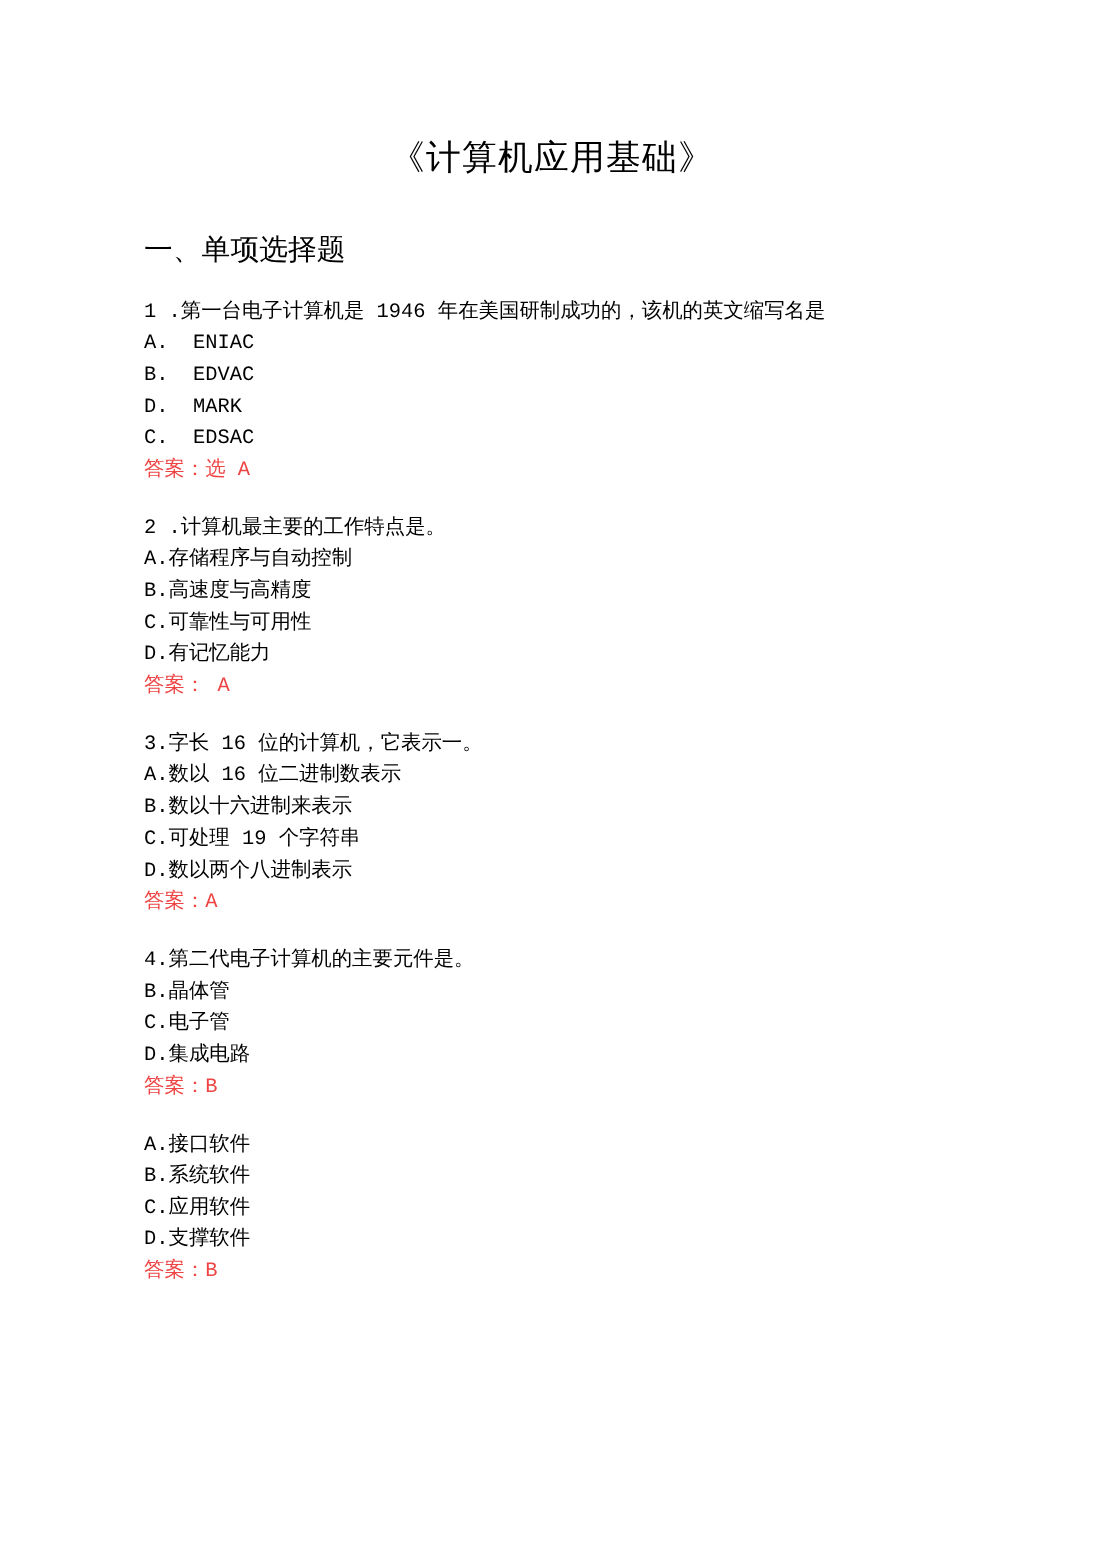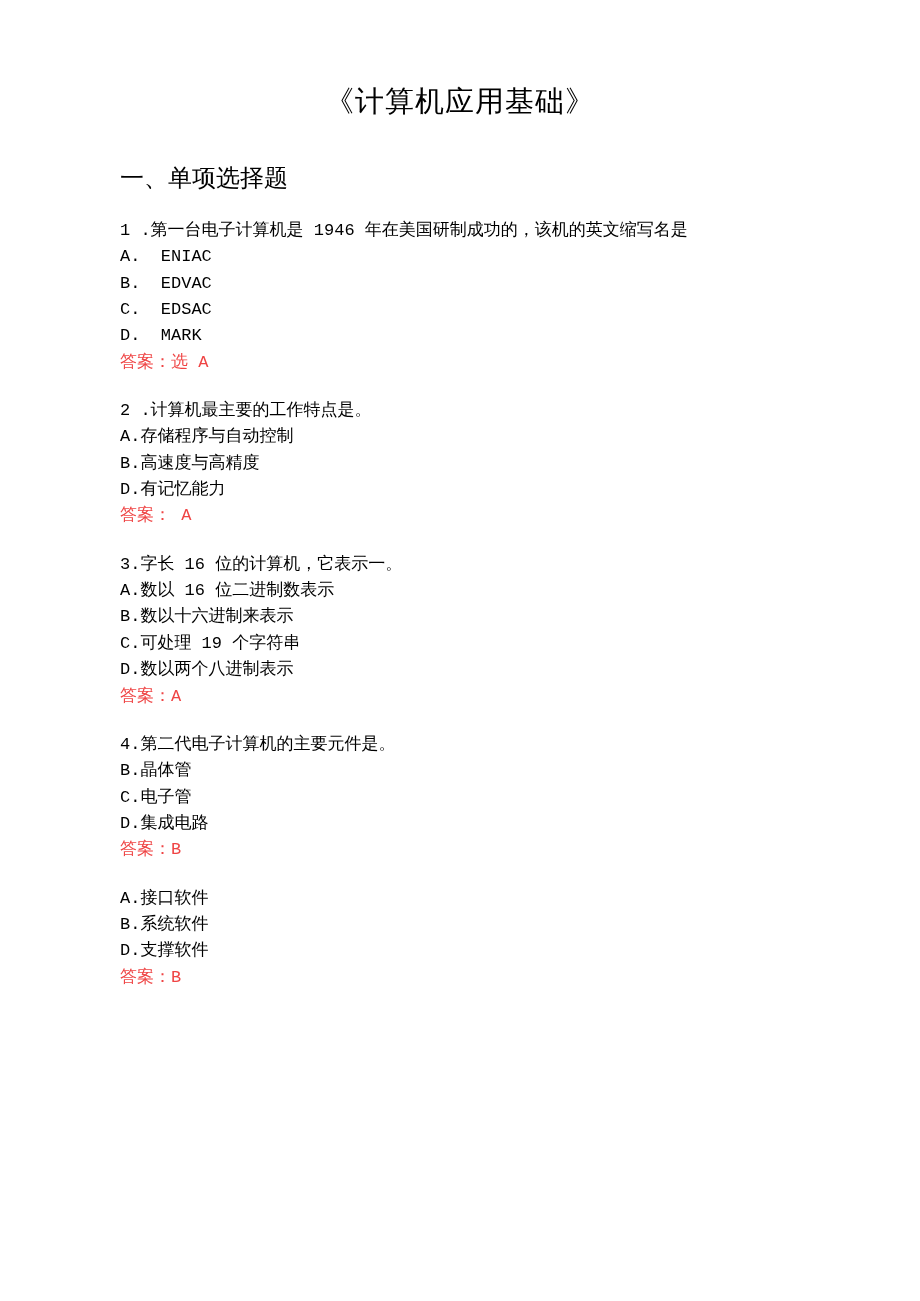--- a/index.html
+++ b/index.html
@@ -6,21 +6,21 @@
     margin: 0;
     padding: 0;
     background: #ffffff;
     font-family: "SimSun", "宋体", serif;
     color: #000;
   }
   .page {
     width: 920px;
     min-height: 1301px;
     box-sizing: border-box;
-    padding: 82px 120px 60px 120px;
+    padding: 112px 120px 60px 120px;
   }
   .title {
     text-align: center;
     font-size: 29px;
     font-family: "SimSun", "宋体", serif;
     margin-bottom: 40px;
     letter-spacing: 1px;
   }
   .section-heading {
     font-size: 24px;
@@ -48,28 +48,29 @@
 <body>
 
 <div class="page">
   <div class="title">《计算机应用基础》</div>
   <div class="section-heading">一、单项选择题</div>
   <div id="questions-container">
       <div class="question-block">
         <div class="question-stem">1 .第一台电子计算机是 1946 年在美国研制成功的，该机的英文缩写名是</div>
         <div class="option">A.  ENIAC</div>
         <div class="option">B.  EDVAC</div>
+        <div class="option">D.  MARK</div>
         <div class="option">C.  EDSAC</div>
-        <div class="option">D.  MARK</div>
         <div class="answer">答案：选 A</div>
       </div>
       <div class="question-block">
         <div class="question-stem">2 .计算机最主要的工作特点是。</div>
         <div class="option">A.存储程序与自动控制</div>
         <div class="option">B.高速度与高精度</div>
+        <div class="option">C.可靠性与可用性</div>
         <div class="option">D.有记忆能力</div>
         <div class="answer">答案： A</div>
       </div>
       <div class="question-block">
         <div class="question-stem">3.字长 16 位的计算机，它表示一。</div>
         <div class="option">A.数以 16 位二进制数表示</div>
         <div class="option">B.数以十六进制来表示</div>
         <div class="option">C.可处理 19 个字符串</div>
         <div class="option">D.数以两个八进制表示</div>
         <div class="answer">答案：A</div>
@@ -77,17 +78,18 @@
       <div class="question-block">
         <div class="question-stem">4.第二代电子计算机的主要元件是。</div>
         <div class="option">B.晶体管</div>
         <div class="option">C.电子管</div>
         <div class="option">D.集成电路</div>
         <div class="answer">答案：B</div>
       </div>
       <div class="question-block">
         <div class="option">A.接口软件</div>
         <div class="option">B.系统软件</div>
+        <div class="option">C.应用软件</div>
         <div class="option">D.支撑软件</div>
         <div class="answer">答案：B</div>
       </div>
     </div>
 </div>
 
 </body></html>

